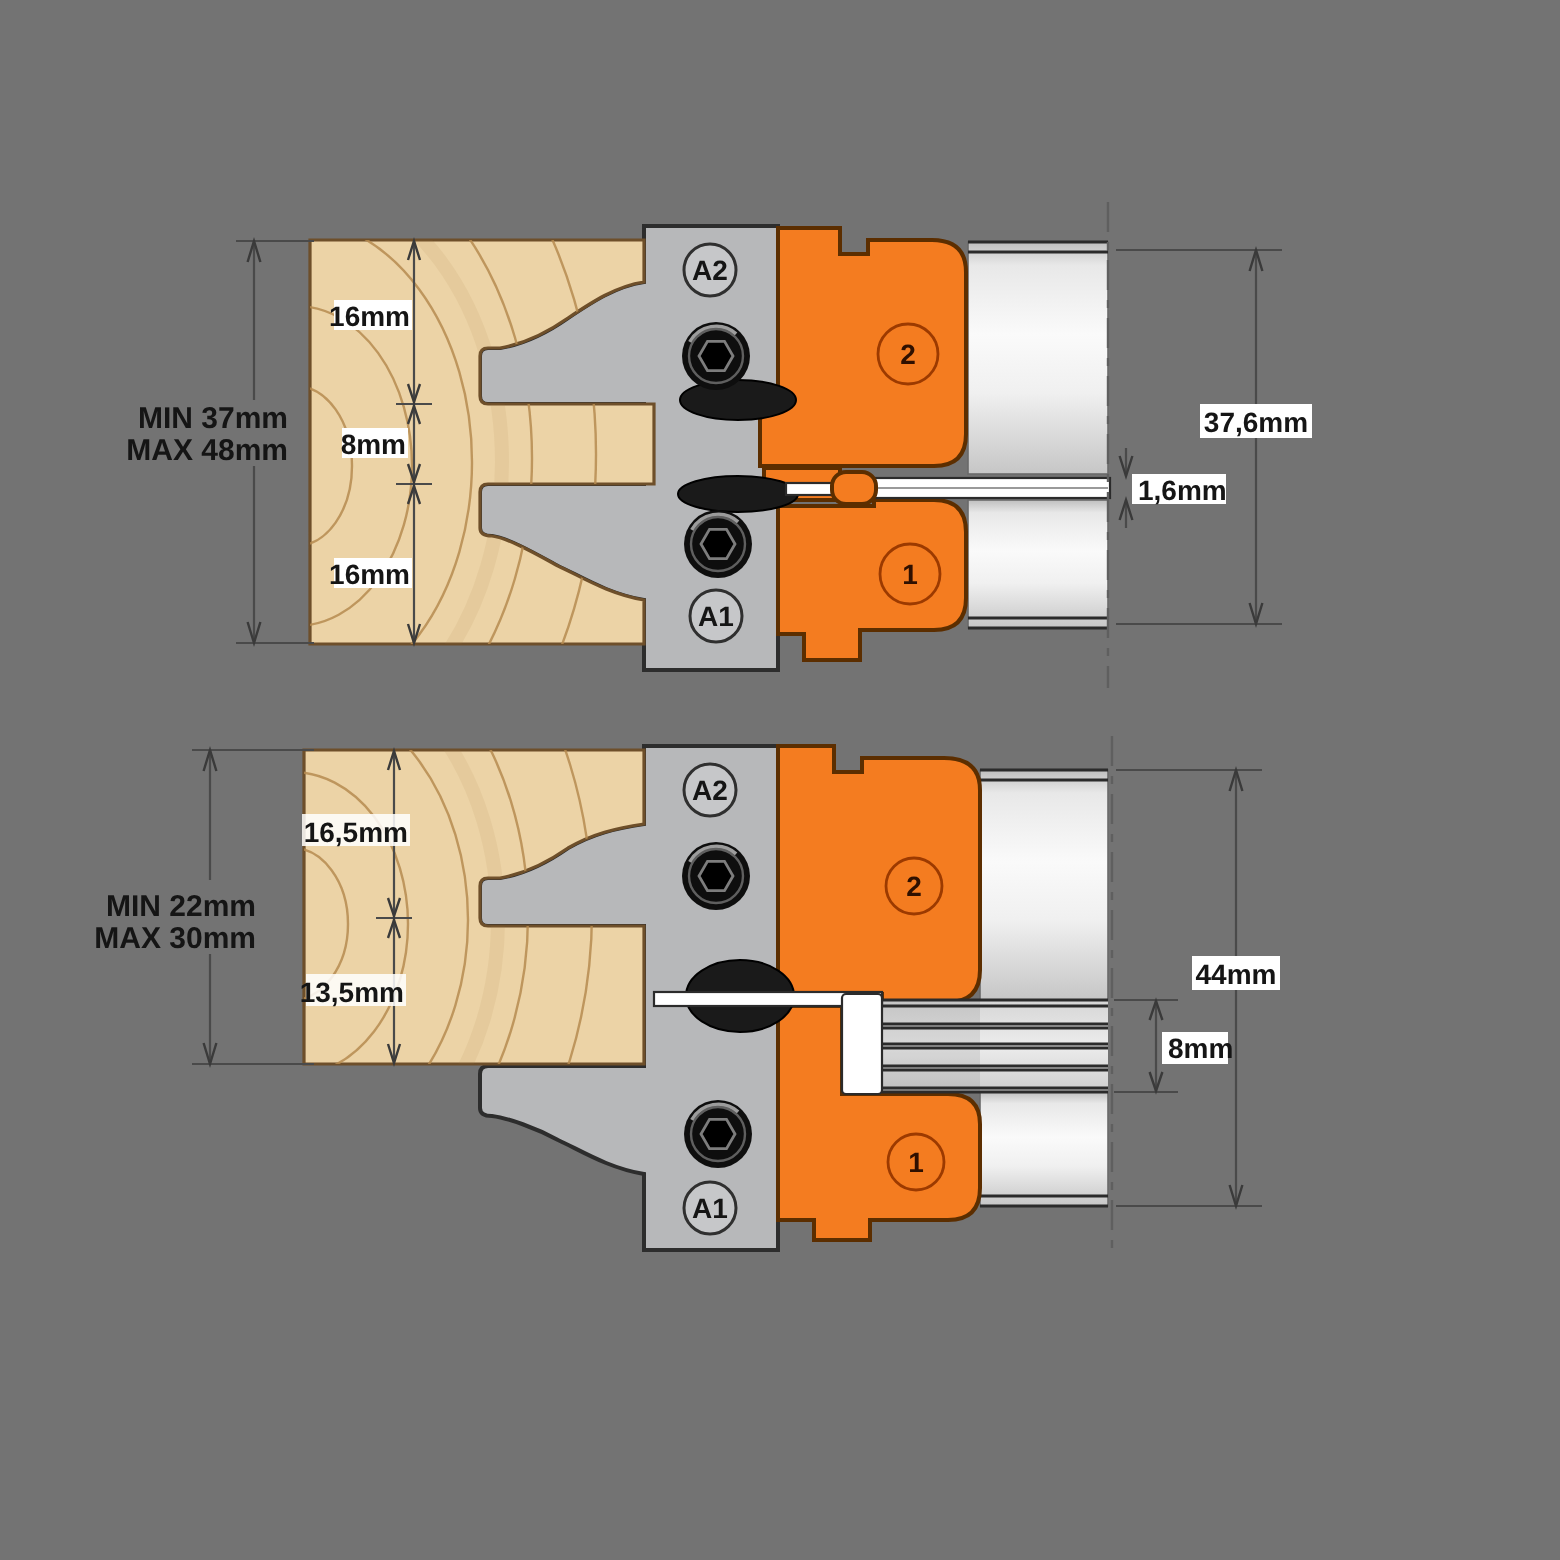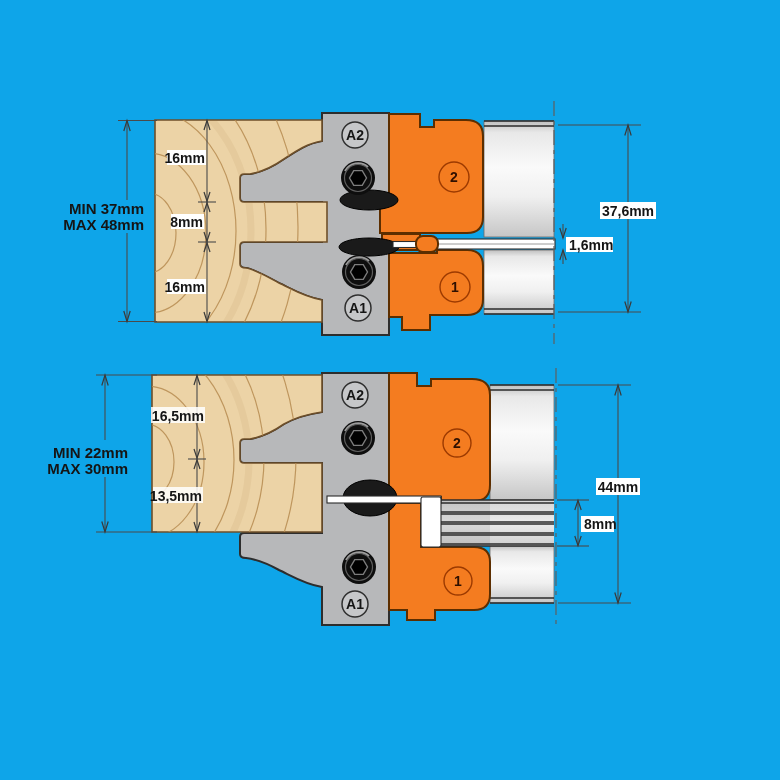--- a/index.html
+++ b/index.html
@@ -1,16 +1,16 @@
 <!DOCTYPE html>
 <html><head>
 <meta charset="utf-8">
 <style>
   html,body{margin:0;padding:0;background:#ffffff;}
-  .stage{width:780px;height:780px;position:relative;background:#0ea5e9;
+  .stage{width:780px;height:780px;position:relative;background:#737373;
          font-family:"Liberation Sans", sans-serif;}
   svg{display:block;}
   text{font-family:"Liberation Sans", sans-serif;fill:#151515;}
   .dimtxt{font-size:14px;font-weight:700;}
   .minmax{font-size:15px;font-weight:700;}
   .postxt{font-size:14px;font-weight:700;}
   .knifetxt{font-size:14px;font-weight:700;fill:#2f1000;}
   .dim{stroke:#4a4a4a;stroke-width:1.1;fill:none;}
   .arrow{stroke:#3a3a3a;stroke-width:1.2;fill:none;}
   .cl{stroke:#5f5f5f;stroke-width:1.2;stroke-dasharray:15 5 4 5;fill:none;}

